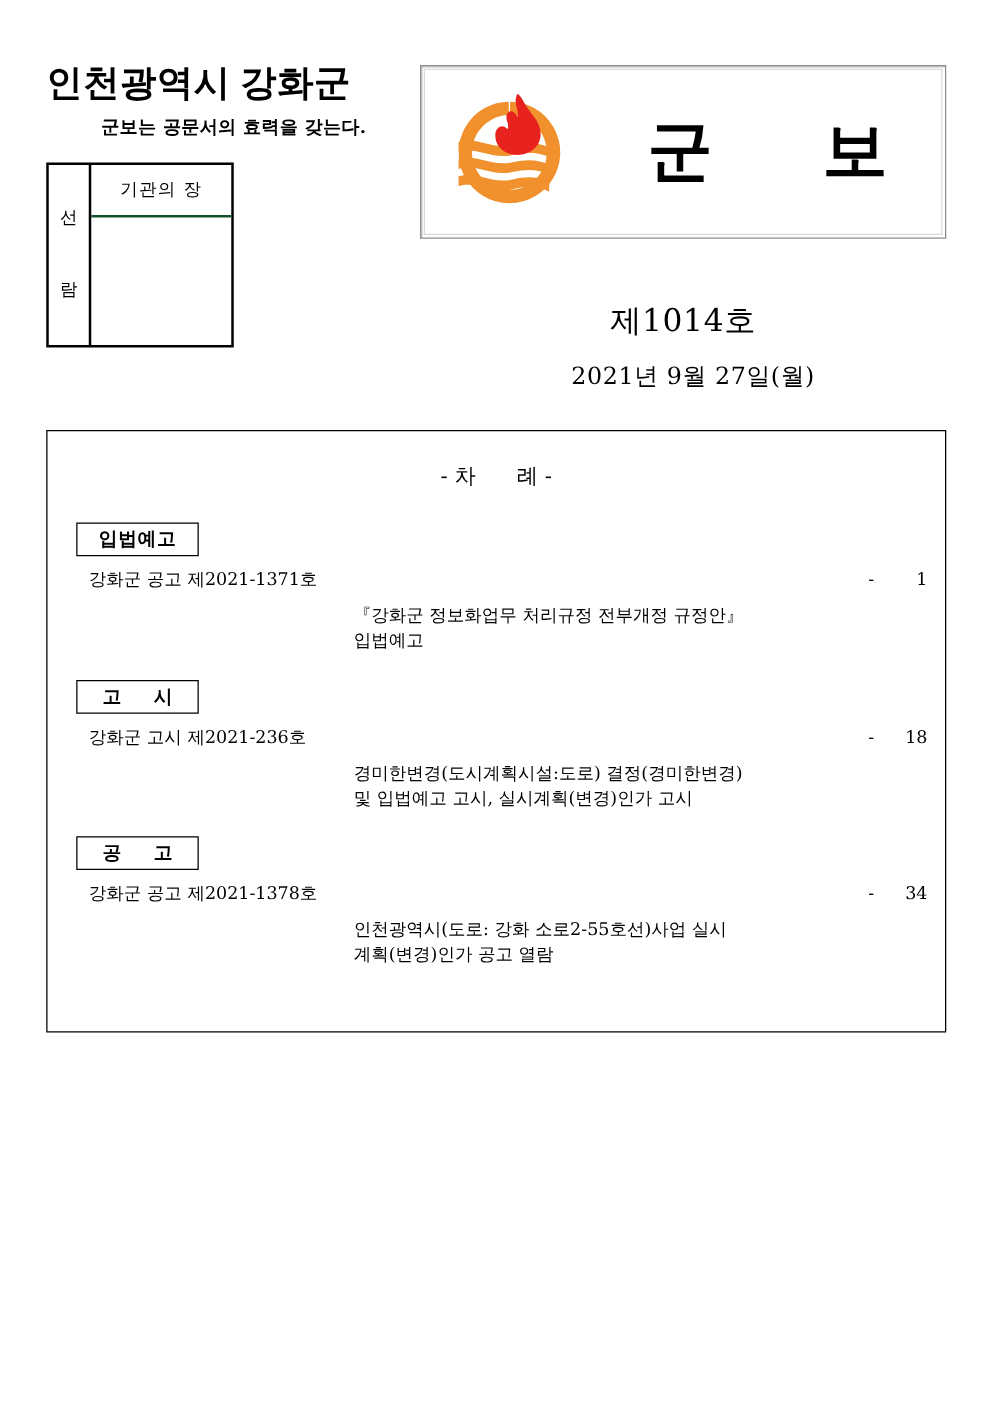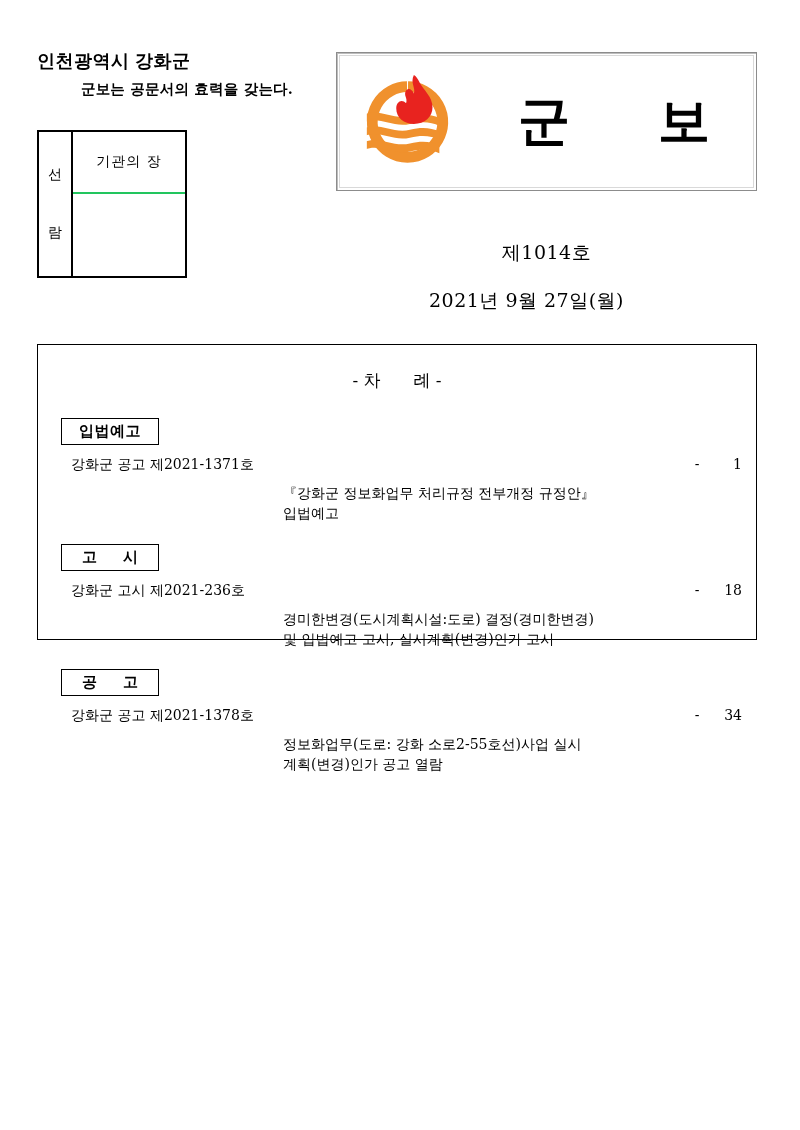--- a/index.html
+++ b/index.html
@@ -22,22 +22,22 @@
   }
 
   
   .masthead {
     position: absolute;
     left: 37px;
     top: 52px;
     width: 300px;
   }
   .gov-title {
-    font-family: Liberation Sans, sans-serif;
-    font-size: 18px;
+    font-family: Liberation Serif, serif;
+    font-size: 29px;
     font-weight: bold;
     letter-spacing: 0.5px;
     line-height: 1.1;
     white-space: nowrap;
   }
   .gov-subtitle {
     margin-top: 8px;
     font-family: "DejaVu Serif", "Liberation Serif", serif;
     font-size: 14.5px;
     font-weight: bold;
@@ -68,22 +68,22 @@
     font-size: 14px;
     padding: 14px 0;
   }
   .stamp-left span { display: block; line-height: 1.1; }
   .stamp-right {
     flex: 1;
     display: flex;
     flex-direction: column;
   }
   .stamp-cell-top {
-    height: 62px;
-    border-bottom: 2px solid #22c55e;
+    height: 42px;
+    border-bottom: 2px solid #14532d;
     box-sizing: border-box;
     display: flex;
     align-items: center;
     justify-content: center;
     font-size: 14px;
     letter-spacing: 1px;
     text-align: right;
   }
   .stamp-cell-bottom {
     flex: 1;
@@ -127,40 +127,40 @@
   .banner-word.w1 { left: 181px; top: 42px; }
   .banner-word.w2 { left: 321px; top: 42px; }
 
   
   .issue-no {
     position: absolute;
     left: 336px;
     top: 240px;
     width: 421px;
     text-align: center;
-    font-size: 19px;
+    font-size: 25px;
     letter-spacing: 0.5px;
   }
   .issue-date {
     position: absolute;
-    left: 316px;
+    left: 344px;
     top: 288px;
     width: 421px;
     text-align: center;
     font-size: 19px;
     letter-spacing: 0.5px;
   }
 
   
   .toc-box {
     position: absolute;
     left: 37px;
     top: 344px;
     width: 720px;
-    height: 296px;
+    height: 482px;
     border: 1.5px solid #000;
     box-sizing: border-box;
   }
   .toc-title {
     margin-top: 24px;
     text-align: center;
     font-size: 17px;
   }
   .toc-title .sp { display: inline-block; width: 22px; }
 
@@ -301,21 +301,21 @@
       </div>
     </div>
 
     <div class="toc-section">
       <div class="label-box">
         <span class="lbl-wide"><span>공</span><span class="gap"></span><span>고</span></span>
       </div>
       <div class="entry">
         <div class="entry-ref">강화군 공고 제2021-1378호</div>
         <div class="entry-desc">
-          <span>정보화업무(도로: 강화 소로2-55호선)사업 실시</span>
+          <span>인천광역시(도로: 강화 소로2-55호선)사업 실시</span>
           <span class="desc-line2">계획(변경)인가 공고 열람</span>
         </div>
         <div class="entry-dash">-</div>
         <div class="entry-page">34</div>
       </div>
     </div>
 
   </div>
 </div>
 

